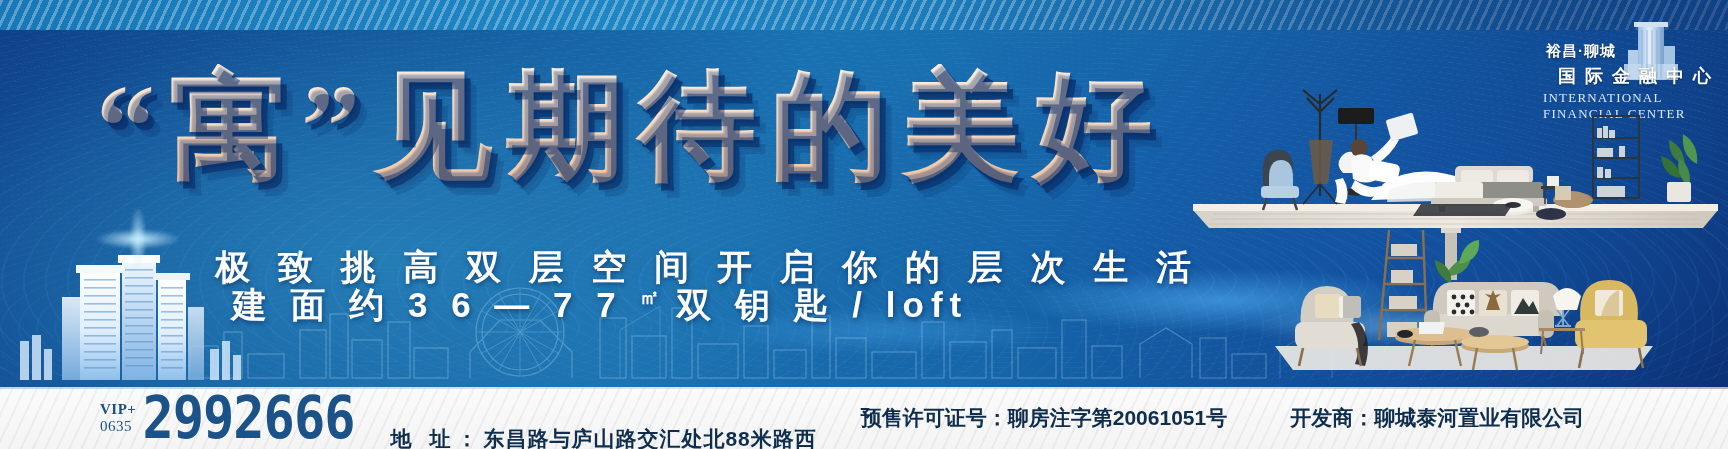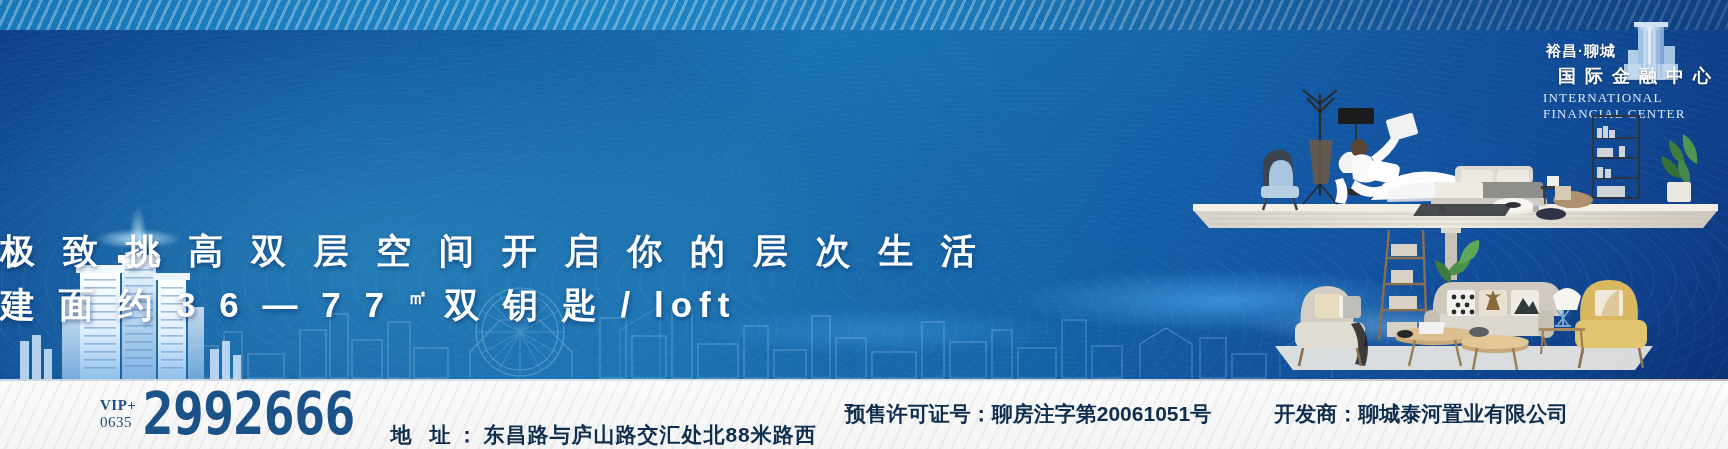--- a/index.html
+++ b/index.html
@@ -78,30 +78,30 @@
     white-space:nowrap;
     text-shadow:6px 7px 0 rgba(6,38,96,0.45), 2px 3px 2px rgba(6,38,96,0.35);
     background:linear-gradient(180deg,#fdf0e2 0%, #f9ddc4 48%, #f2c6a2 100%);
     -webkit-background-clip:text; background-clip:text;
     -webkit-text-fill-color:transparent;
     filter:drop-shadow(6px 7px 0 rgba(6,38,96,0.40));
   }
 
   
   .subline1{
-    position:absolute; left:0; top:228px; width:1200px;
-    text-align:left;
+    position:absolute; left:0; top:244px; width:1200px;
+    text-align:right;
     font-size:35px; font-weight:700; color:#ffffff;
     letter-spacing:9px;
     text-shadow:1px 2px 5px rgba(4,30,80,0.55);
     white-space:nowrap;
   }
   .subline2{
     position:absolute; left:0; top:282px; width:1200px;
-    text-align:left;
+    text-align:center;
     font-size:35px; font-weight:700; color:#ffffff;
     letter-spacing:7px;
     text-shadow:1px 2px 5px rgba(4,30,80,0.55);
     white-space:nowrap;
   }
   .subline2 .sup{ font-size:20px; vertical-align:super; letter-spacing:0; }
 
   
   .logo{
     position:absolute; right:14px; top:22px; width:176px; height:82px;
@@ -124,21 +124,21 @@
     font-family:"Liberation Serif","DejaVu Serif",serif;
     font-size:13px; color:#dbe9f8; letter-spacing:1.2px;
   }
 
   
   .scene{ position:absolute; right:0px; top:78px; width:545px; height:300px; }
   .scene svg{ display:block; width:100%; height:100%; }
 
   
   .infobar{
-    position:absolute; left:0; bottom:0; width:1728px; height:70px;
+    position:absolute; left:0; bottom:0; width:1728px; height:62px;
     background:
       repeating-linear-gradient(115deg,
         rgba(0,0,0,0.045) 0px, rgba(0,0,0,0.045) 2px,
         rgba(0,0,0,0.00) 2px, rgba(0,0,0,0.00) 11px),
       linear-gradient(180deg,#fbfbfb 0%, #f4f4f4 100%);
     display:flex; align-items:center;
   }
   .infobar::before{
     content:""; position:absolute; left:0; top:0; width:1728px; height:2px;
     background:linear-gradient(90deg,#9fb6c9 0%, #cfd9e2 50%, #8a8073 100%);
@@ -160,21 +160,21 @@
     letter-spacing:-1px;
     line-height:1;
     transform:scaleY(1.12);
     transform-origin:center;
   }
   .info-item{
     font-size:21px; font-weight:700; color:#0f2e4d;
     white-space:nowrap;
   }
   .info-addr{ margin-left:36px; letter-spacing:1px;margin-top:42px; }
-  .info-lic{ margin-left:28px; letter-spacing:0px; }
+  .info-lic{ margin-left:44px; letter-spacing:0px; }
   .info-dev{ margin-left:63px; letter-spacing:0px; }
   .sp{ letter-spacing:6px; }
 </style>
 </head>
 <body>
 
 <div class="banner">
 
   <div class="stripe-band-top"></div>
   <div class="ripples"></div>
@@ -301,20 +301,21 @@
           <rect x="14" y="90" width="9" height="45"></rect>
         <rect x="26" y="104" width="8" height="31"></rect>
         <rect x="192" y="104" width="9" height="31"></rect>
           <rect x="204" y="96" width="8" height="39"></rect>
         <rect x="215" y="110" width="8" height="25"></rect>
       </g>
     </svg>
   </div>
   <div class="highrise-flare"></div>
 
+  <div class="headline">“寓”见期待的美好</div>
 
   <div class="subline1">极 致 挑 高   双 层 空 间   开 启 你 的 层 次 生 活</div>
   <div class="subline2">
     <span>建 面 约 3 6 — 7 7 </span><span class="sup">㎡</span><span> 双 钥 匙 / loft</span>
   </div>
 
   <div class="logo">
     <div class="logo-tower">
       <svg viewBox="0 0 66 70">
         <defs>

